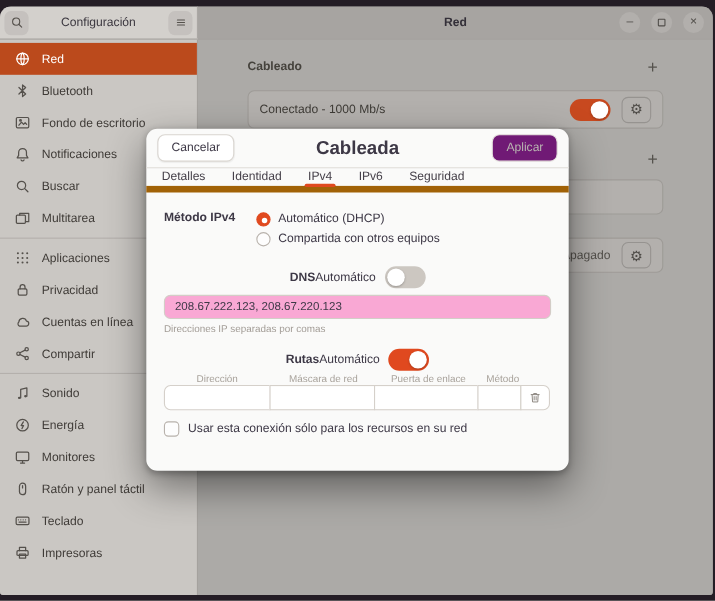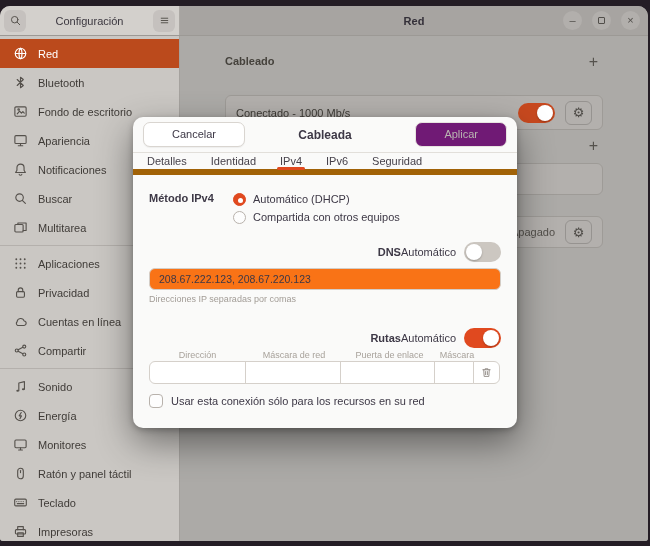--- a/index.html
+++ b/index.html
@@ -62,48 +62,48 @@
   .toggle.off{background:var(--toggle-off)}
   .toggle.off::after{left:2px}
   .toggle.dim-on{background:#c8491f}
   .toggle.dim-on::after{right:2px}
   .apagado{font-size:11px;color:#524f4a;margin-right:10px}
   
   .dialog{position:absolute;left:133px;top:117px;width:384px;height:311px;background:#fafaf9;
     border-radius:10px;color:#3d3846;
     box-shadow:0 2px 6px rgba(0,0,0,.25),0 14px 36px rgba(0,0,0,.45)}
   .dlg-header{height:36px;position:relative;display:flex;align-items:center;border-bottom:1px solid #e2dfda}
-  .dlg-title{position:absolute;left:0;right:0;text-align:center;font-weight:bold;font-size:12px;pointer-events:none}
-  .btn{font-family:inherit;font-size:11px;border-radius:7px;padding:5px 28px;line-height:1.1}
+  .dlg-title{position:absolute;left:0;right:0;text-align:center;font-weight:bold;font-size:17px;pointer-events:none}
+  .btn{font-family:inherit;font-size:11px;border-radius:7px;padding:5px 12px;line-height:1.1}
   .btn-cancel{position:absolute;left:10px;background:#fff;border:1px solid #d9d5d0;color:#3d3846;
     box-shadow:0 1px 1px rgba(0,0,0,.05)}
   .btn-apply{position:absolute;right:10px;background:#701a75;border:1px solid #e7e4e0;color:#b9b5b1}
   .tabs{display:flex;height:22px;border-bottom:6px solid #a16207;padding-left:2px}
   .tab{position:relative;padding:0 12px;display:flex;align-items:center;font-size:11px;color:#46414a;
     background:none;border:none;font-family:inherit}
   .tab.active::after{content:"";position:absolute;left:9px;right:9px;bottom:-1px;height:3px;
     border-radius:2px;background:var(--accent)}
   .dlg-body{padding:0 16px;font-size:11px}
   .method-row{display:flex;margin-top:15px}
   .method-label{width:84px;font-weight:bold;padding-top:2px;flex:none}
   .radio-cols{display:flex;flex:1}
   .rcol-left{width:170px;flex:none}
   .rcol-right{flex:1}
   .radio-row{display:flex;align-items:center;gap:7px;height:18px}
   .radio{width:13px;height:13px;border-radius:50%;background:#fdfdfd;border:1px solid #b8b2ac;flex:none;position:relative}
   .radio.checked{background:var(--accent);border-color:var(--accent)}
   .radio.checked::after{content:"";position:absolute;left:4px;top:4px;width:5px;height:5px;border-radius:50%;background:#fff}
-  .sec-head{display:flex;justify-content:flex-end;align-items:center;height:20px}
+  .sec-head{display:flex;justify-content:center;align-items:center;height:20px}
   .sec-bold{font-weight:bold}
   .auto-group{display:flex;align-items:center;gap:8px}
   .dns-sec{margin-top:16px}
   .dns-input{display:block;width:100%;height:22px;margin-top:6px;border:1px solid #d3cdc7;border-radius:6px;
-    background:#f97316;padding:0 9px;font-size:10.5px;color:#3d3846;font-family:inherit}
+    background:#f9a8d4;padding:0 9px;font-size:10.5px;color:#3d3846;font-family:inherit}
   .hint{margin-top:4px;font-size:9px;color:#a29c96}
-  .routes-sec{margin-top:24px}
+  .routes-sec{margin-top:13px}
   .route-cols{display:flex;margin-top:2px;font-size:9px;color:#a8a29b}
   .route-cols span{text-align:center}
   .rc1{width:97px}.rc2{width:96px}.rc3{width:95px}.rc4{width:40px}
   .route-fields{display:flex;margin-top:1px}
   .rf{height:23px;border:1px solid #d5d0ca;background:#fff;margin-left:-1px;padding:0 6px;
     font-family:inherit;font-size:10.5px;color:#3d3846}
   .rf:first-child{margin-left:0;border-radius:6px 0 0 6px}
   .rf1{width:97px}.rf2{width:96px}.rf3{width:95px}.rf4{width:40px}
   .trash-btn{width:27px;height:23px;margin-left:-1px;border:1px solid #d5d0ca;background:#fff;
     border-radius:0 6px 6px 0;display:flex;align-items:center;justify-content:center;color:#8d8781;padding:0}
@@ -175,29 +175,20 @@
               <rect x="2" y="3" width="12" height="10" rx="1.2"></rect>
               <path d="M4.5 10.5 7 7.5l2 2.2 1.5-1.7 1.5 1.7"></path>
               <circle cx="6" cy="5.8" r="0.8"></circle>
             </svg>
           </span>
         <span>Fondo de escritorio</span>
       </div>
       <div class="side-item">
         <span class="ico">
             <svg viewBox="0 0 16 16">
-              <rect x="2" y="2.8" width="12" height="8.4" rx="1.2"></rect>
-              <path d="M8 11.2v2.4M5.6 13.6h4.8"></path>
-            </svg>
-          </span>
-        <span>Apariencia</span>
-      </div>
-      <div class="side-item">
-        <span class="ico">
-            <svg viewBox="0 0 16 16">
               <path d="M8 2.2c2.3 0 3.8 1.6 3.8 3.8v2.8l1.4 2.4H2.8l1.4-2.4V6c0-2.2 1.5-3.8 3.8-3.8z"></path>
               <path d="M6.6 13.2a1.5 1.5 0 0 0 2.8 0"></path>
             </svg>
           </span>
         <span>Notificaciones</span>
       </div>
       <div class="side-item">
         <span class="ico">
             <svg viewBox="0 0 16 16">
               <circle cx="7" cy="7" r="4"></circle>
@@ -316,21 +307,21 @@
             </svg>
           </span>
         <span>Impresoras</span>
       </div>
     </nav>
 
     <div class="main">
       <div class="sec-title">Cableado</div>
       <button class="plus" style="top:18px"><span>+</span></button>
 
-      <div class="card" style="top:59px;height:35px">
+      <div class="card" style="top:46px;height:35px">
         <span class="status-text">Conectado - 1000 Mb/s</span>
         <button class="toggle dim-on" style="margin-right:10px"></button>
         <button class="gear-btn">
             <span>⚙</span>
           </button>
       </div>
 
       <button class="plus" style="top:102px"><span>+</span></button>
       <div class="card" style="top:127px;height:32px"></div>
 
@@ -393,21 +384,21 @@
         <span class="sec-bold">Rutas</span>
         <span class="auto-group">
           <span>Automático</span>
           <button class="toggle on"></button>
         </span>
       </div>
       <div class="route-cols">
         <span class="rc1">Dirección</span>
         <span class="rc2">Máscara de red</span>
         <span class="rc3">Puerta de enlace</span>
-        <span class="rc4">Máscara</span>
+        <span class="rc4">Método</span>
       </div>
       <div class="route-fields">
         <input class="rf rf1" style="">
         <input class="rf rf2" style="">
         <input class="rf rf3" style="">
         <input class="rf rf4" style="">
         <button class="trash-btn">
           <svg viewBox="0 0 16 16">
               <path d="M3.5 4.6h9M6.3 4.6V3.4h3.4v1.2M4.6 4.6l.5 8.2h5.8l.5-8.2M6.9 6.8v3.8M9.1 6.8v3.8"></path>
             </svg>

